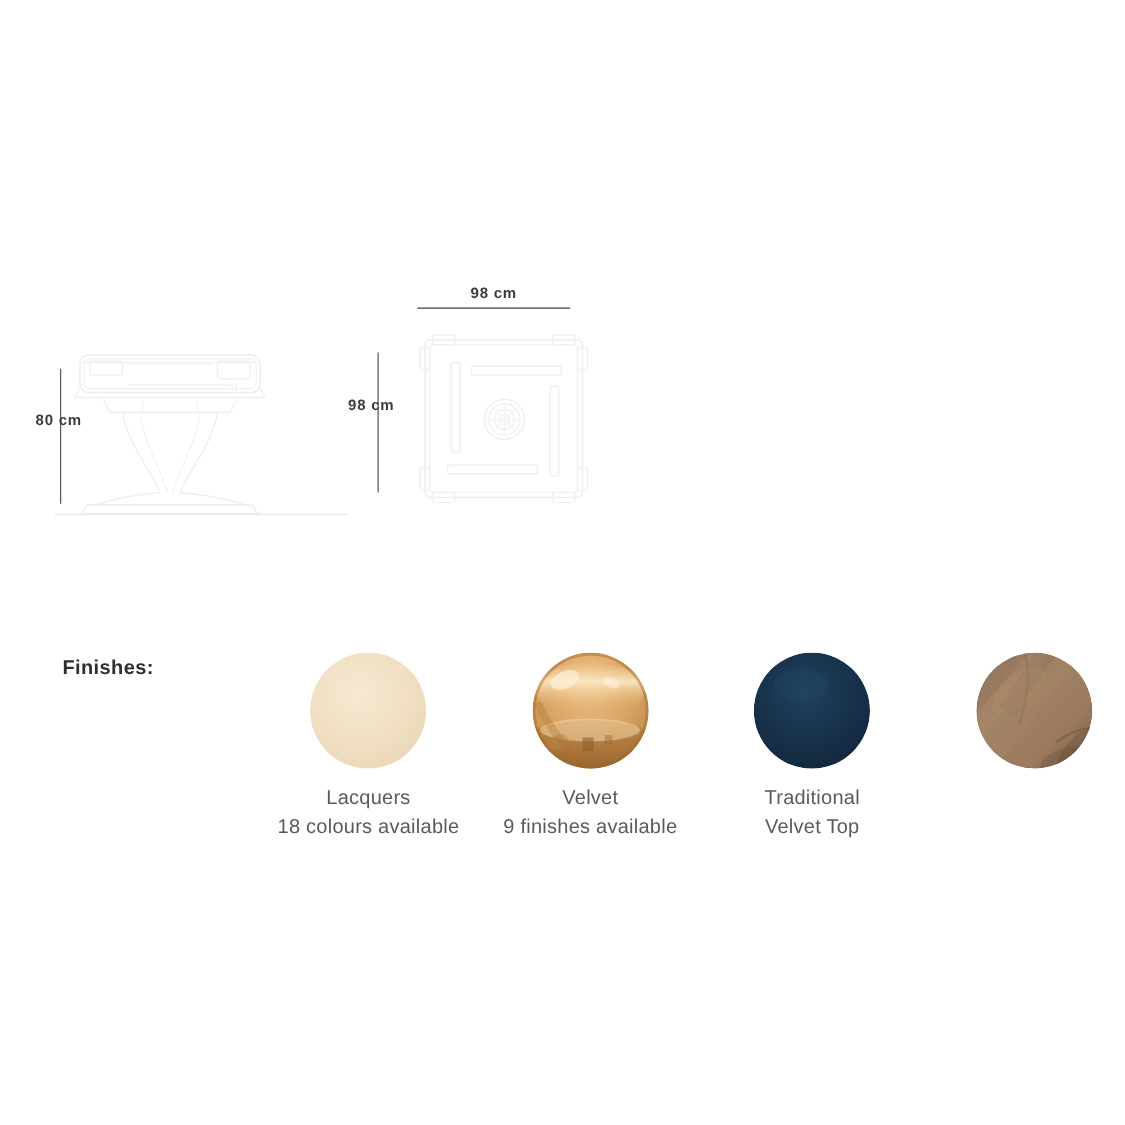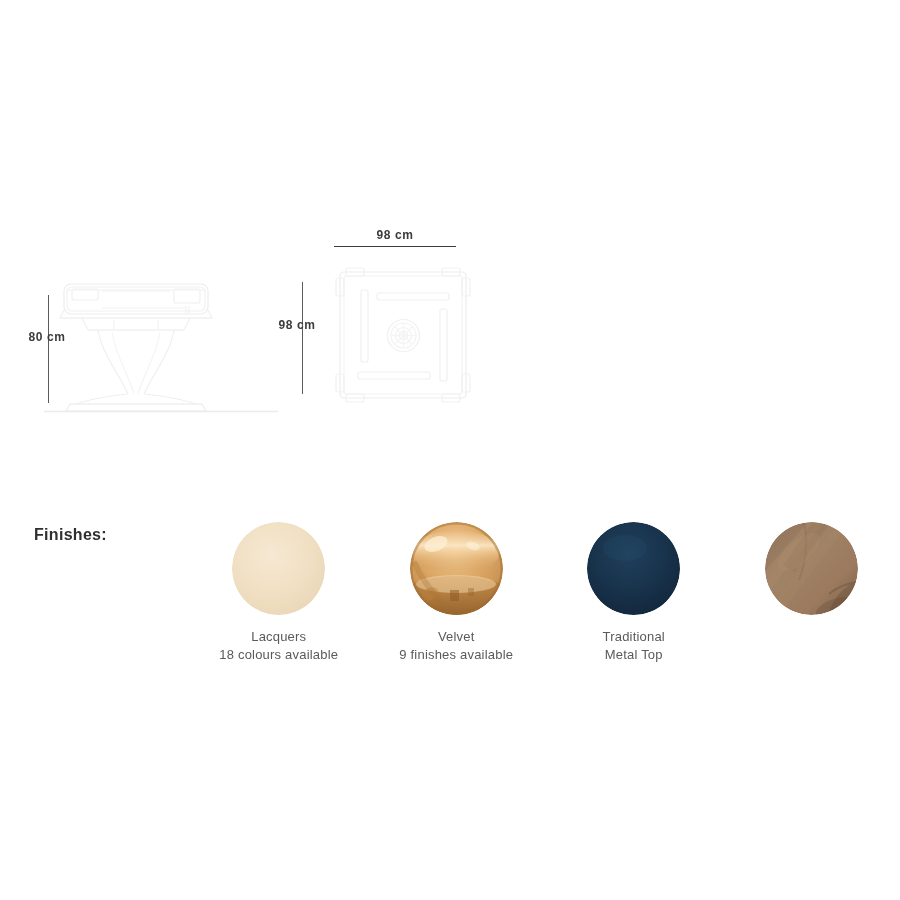--- a/index.html
+++ b/index.html
@@ -105,21 +105,21 @@
     position: absolute;
     left: 274px;
     top: 315px;
     width: 46px;
     text-align: center;
   }
 
   
   #finishes-section {
     position: absolute;
-    left: 0;
+    left: 16px;
     top: 500px;
     width: 717px;
     height: 190px;
   }
 
   #finishes-title {
     position: absolute;
     left: 34px;
     top: 26px;
     font-size: 16px;
@@ -152,21 +152,21 @@
     margin-top: 22px;
     overflow: hidden;
     position: relative;
   }
   .swatch-circle svg { display: block; }
 
   .swatch-caption {
     margin-top: 13px;
     text-align: center;
     color: #5a5a5a;
-    font-size: 13px;
+    font-size: 16px;
     line-height: 1.42;
     letter-spacing: 0.2px;
   }
   .swatch-caption .line2 { display: block; }
 </style>
 </head>
 <body>
 
 <div id="spec-sheet">
 
@@ -340,21 +340,21 @@
                 <stop offset="55%" stop-color="#18324b"></stop>
                 <stop offset="100%" stop-color="#11253a"></stop>
               </radialGradient>
             </defs>
             <circle cx="46.5" cy="46.5" r="46.5" fill="url(#velv)"></circle>
             <ellipse cx="38" cy="26" rx="22" ry="13" fill="#27506f" opacity="0.22"></ellipse>
           </svg>
         </div>
         <div class="swatch-caption">
           <span>Traditional</span>
-          <span class="line2">Metal Top</span>
+          <span class="line2">Velvet Top</span>
         </div>
       </div>
 
 
       <div class="swatch-item">
         <div class="swatch-circle">
           <svg width="93" height="93" viewBox="0 0 93 93">
             <defs>
               <linearGradient id="lea-base" x1="0" y1="0" x2="1" y2="1">
                 <stop offset="0%" stop-color="#8e7159"></stop>

